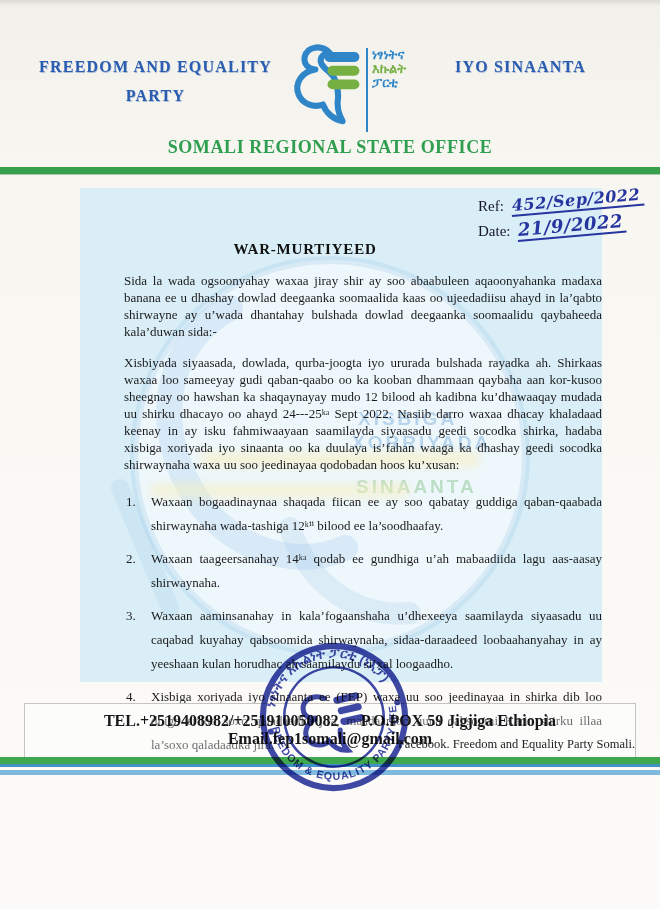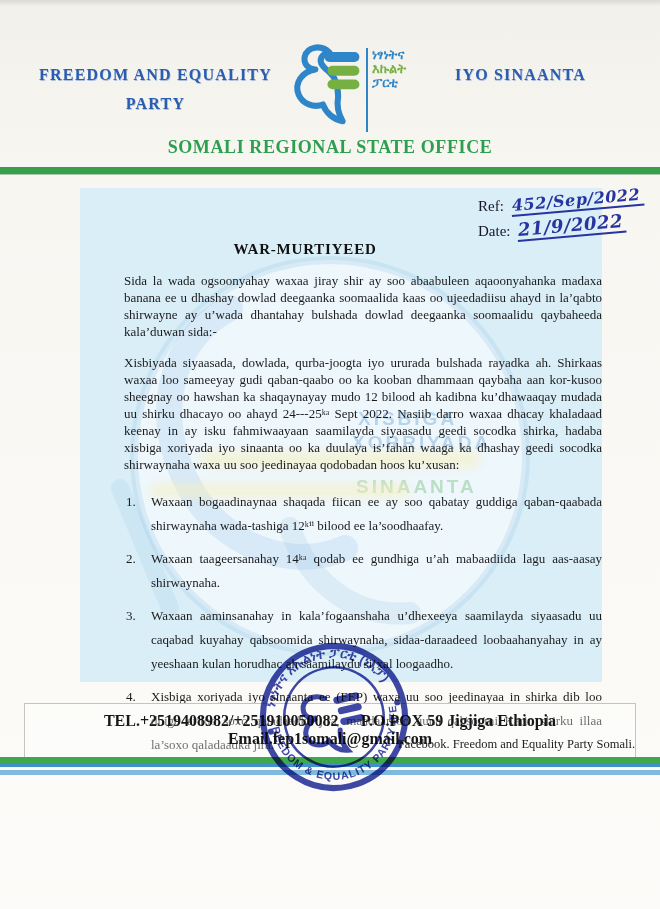--- a/index.html
+++ b/index.html
@@ -5,21 +5,21 @@
   html,body{margin:0;padding:0;background:#e9e7e2;}
   .page{
     position:relative;width:660px;height:909px;overflow:hidden;
     background:linear-gradient(180deg,#f2f0ea 0%,#f8f6f1 18%,#faf9f5 60%,#fcfbf9 100%);
     font-family:"Liberation Serif","DejaVu Serif",serif;color:#1c1c1e;
   }
   .page::before{content:"";position:absolute;left:0;top:0;width:100%;height:6px;
     background:linear-gradient(180deg,rgba(120,115,105,.18),rgba(120,115,105,0));}
   
   .hdr-left,.hdr-right{
-    position:absolute;top:60px;text-align:center;font-weight:bold;
+    position:absolute;top:52px;text-align:center;font-weight:bold;
     color:#2a5db0;font-size:16px;line-height:29px;letter-spacing:1.2px;
     text-shadow:0.6px 0.6px 0 rgba(42,93,176,.35);
   }
   .hdr-left{left:28px;width:255px;}
   .hdr-right{left:408px;width:225px;}
   .logo-wrap{position:absolute;left:288px;top:36px;width:118px;height:96px;display:flex;}
   .logo-amh{margin-left:2px;margin-top:12px;border-left:2px solid #2e86c9;padding-left:4px;
     font-family:"DejaVu Sans",sans-serif;font-size:13px;line-height:14px;font-weight:bold;}
   .amh-blue{color:#2e86c9;} .amh-green{color:#76b043;}
   .office-title{position:absolute;left:0;top:137px;width:660px;text-align:center;

